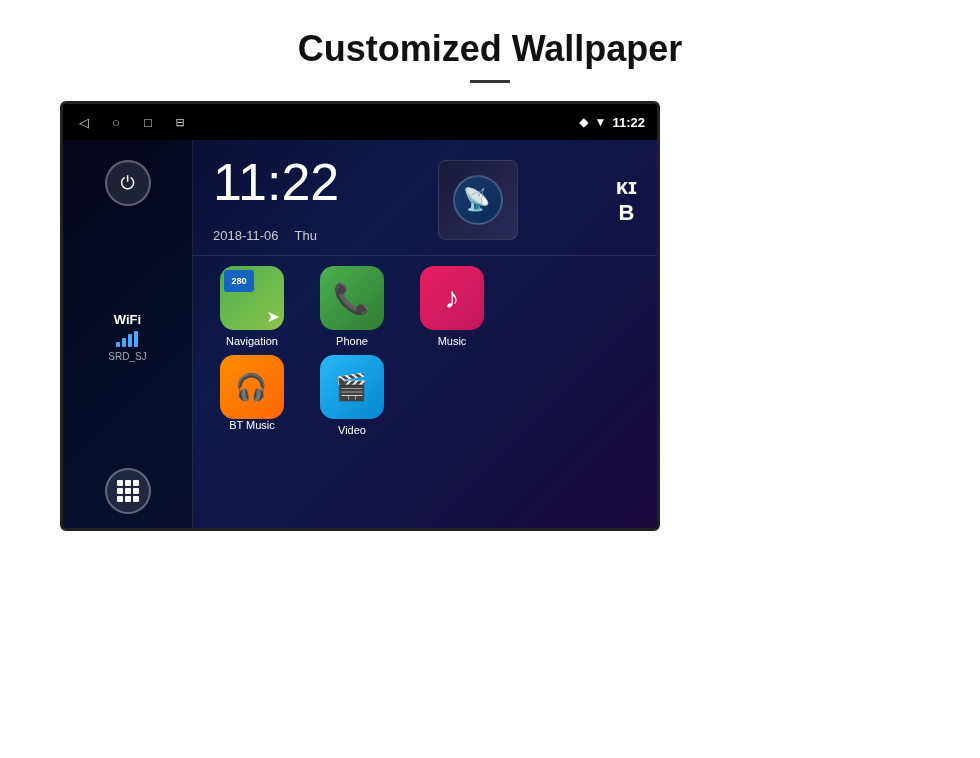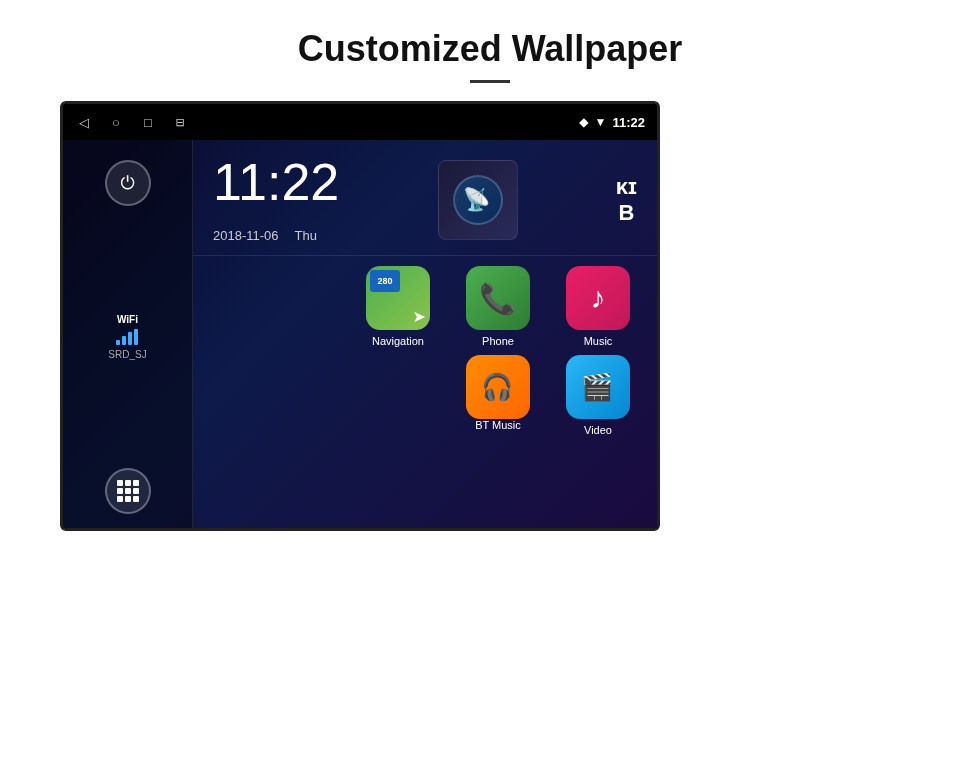--- a/index.html
+++ b/index.html
@@ -132,21 +132,21 @@
       color: #fff;
       font-size: 18px;
     }
 
     .wifi-info {
       text-align: center;
       color: #fff;
     }
 
     .wifi-label {
-      font-size: 10px;
+      font-size: 13px;
       font-weight: bold;
       margin-bottom: 4px;
     }
 
     .wifi-bars {
       display: flex;
       gap: 2px;
       justify-content: center;
       align-items: flex-end;
       height: 16px;
@@ -251,21 +251,20 @@
       color: #6af;
       font-size: 22px;
     }
 
     
     .app-icons-area {
       padding: 10px 14px;
       display: flex;
       flex-direction: column;
       gap: 8px;
-      align-items: flex-end;
     }
 
     .app-row {
       display: flex;
       gap: 10px;
     }
 
     .app-item {
       display: flex;
       flex-direction: column;

